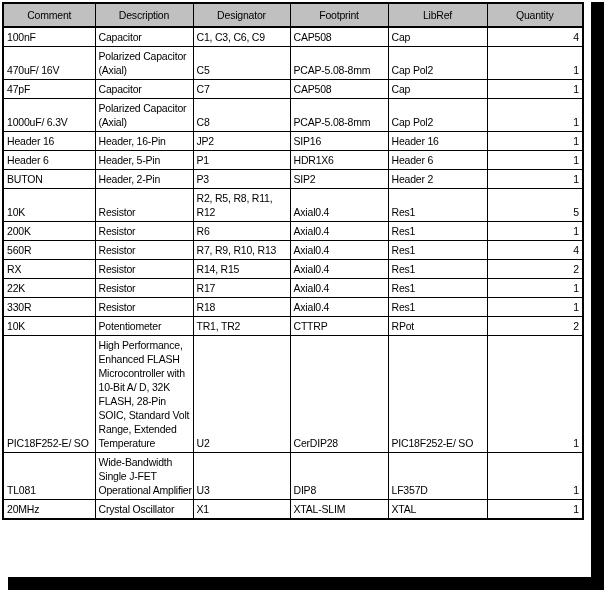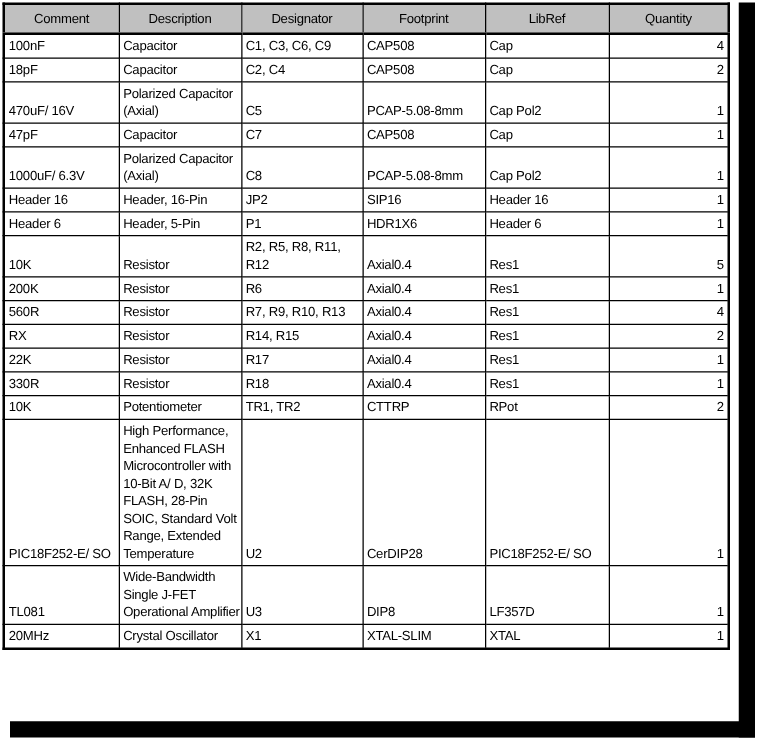--- a/index.html
+++ b/index.html
@@ -105,28 +105,20 @@
   <tbody>
       <tr>
     <td>100nF</td>
     <td>Capacitor</td>
     <td>C1, C3, C6, C9</td>
     <td>CAP508</td>
     <td>Cap</td>
     <td class="qty">4</td>
   </tr>
       <tr>
-    <td>18pF</td>
-    <td>Capacitor</td>
-    <td>C2, C4</td>
-    <td>CAP508</td>
-    <td>Cap</td>
-    <td class="qty">2</td>
-  </tr>
-      <tr>
     <td>470uF/ 16V</td>
     <td>Polarized Capacitor
 (Axial)</td>
     <td>C5</td>
     <td>PCAP-5.08-8mm</td>
     <td>Cap Pol2</td>
     <td class="qty">1</td>
   </tr>
       <tr>
     <td>47pF</td>
@@ -152,20 +144,28 @@
     <td>SIP16</td>
     <td>Header 16</td>
     <td class="qty">1</td>
   </tr>
       <tr>
     <td>Header 6</td>
     <td>Header, 5-Pin</td>
     <td>P1</td>
     <td>HDR1X6</td>
     <td>Header 6</td>
+    <td class="qty">1</td>
+  </tr>
+      <tr>
+    <td>BUTON</td>
+    <td>Header, 2-Pin</td>
+    <td>P3</td>
+    <td>SIP2</td>
+    <td>Header 2</td>
     <td class="qty">1</td>
   </tr>
       <tr>
     <td>10K</td>
     <td>Resistor</td>
     <td>R2, R5, R8, R11,
 R12</td>
     <td>Axial0.4</td>
     <td>Res1</td>
     <td class="qty">5</td>

